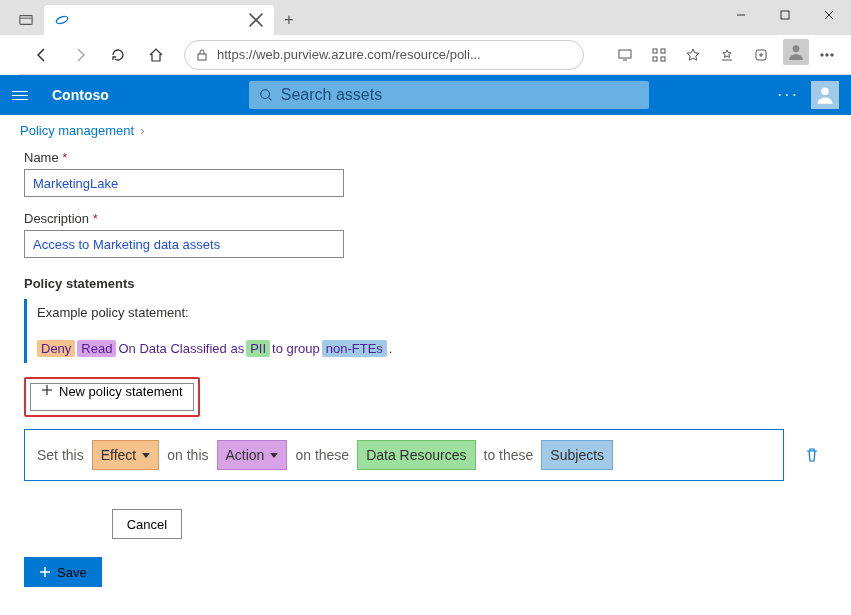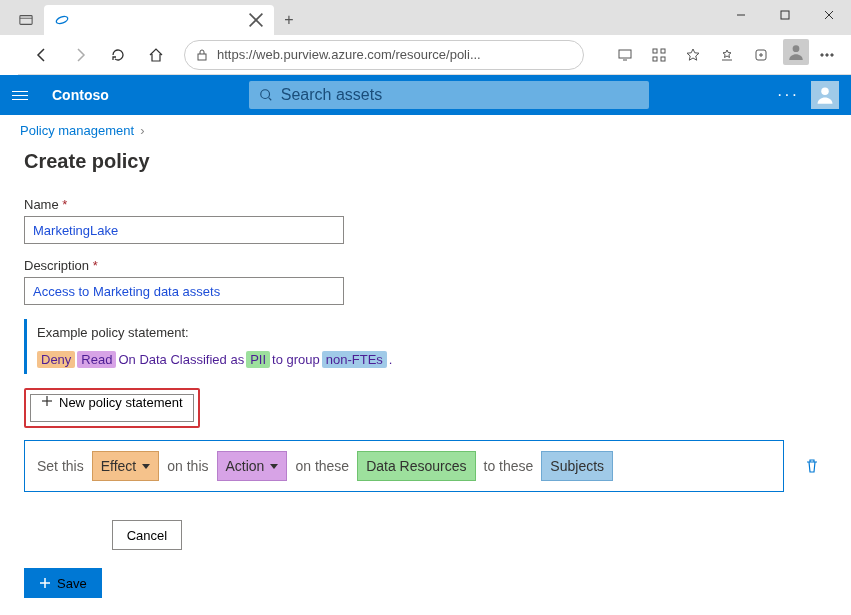--- a/index.html
+++ b/index.html
@@ -45,21 +45,21 @@
 .content{padding:4px 24px 16px;}
 h1{font-size:20px;font-weight:600;color:#323130;margin-bottom:24px;}
 .field{margin-bottom:14px;}
 .flabel{font-size:13px;color:#323130;margin-bottom:4px;}
 .req{color:#a4262c;}
 .finput{width:320px;height:28px;border:1px solid #8a8886;padding:0 8px;font-size:13px;color:#1d4ed8;}
 
 .section-label{font-size:13px;font-weight:600;color:#323130;margin-top:18px;margin-bottom:8px;}
 
 .example{border-left:3px solid #0078d4;padding:6px 10px;margin-bottom:14px;}
-.example .ex-title{font-size:13px;color:#323130;margin-bottom:11px;}
+.example .ex-title{font-size:13px;color:#323130;margin-bottom:20px;}
 .example .ex-body{font-size:13px;color:#4c1d95;display:flex;align-items:center;flex-wrap:wrap;gap:2px;}
 .chip{padding:1px 4px;border-radius:2px;font-size:13px;}
 .c-deny{background:#f5c28b;}
 .c-read{background:#d7a3e6;}
 .c-pii{background:#9de09d;}
 .c-nonfte{background:#a0cae8;}
 
 .newstmt-wrap{display:inline-block;border:2px solid #d13438;padding:4px;border-radius:2px;margin-bottom:12px;}
 .newstmt{height:28px;border:1px solid #8a8886;background:#fff;padding:0 10px;display:flex;align-items:flex-start;gap:6px;font-size:13px;cursor:pointer;}
 .newstmt svg{width:12px;height:12px;}
@@ -227,32 +227,32 @@
     </div>
   </div>
 </div>
 
 <div class="crumb">
   <span>Policy management</span>
   <span class="chev">›</span>
 </div>
 
 <div class="content">
-  <h1>Create policy</h1>
 
   <div class="field">
     <div class="flabel"><span>Name</span> <span class="req">*</span></div>
     <input class="finput" value="MarketingLake" style="">
   </div>
 
   <div class="field">
     <div class="flabel"><span>Description</span> <span class="req">*</span></div>
     <input class="finput" value="Access to Marketing data assets" style="">
   </div>
 
+  <div class="section-label">Policy statements</div>
 
   <div class="example">
     <div class="ex-title">Example policy statement:</div>
     <div class="ex-body">
       <span class="chip c-deny">Deny</span>
       <span class="chip c-read">Read</span>
       <span>On Data Classified as</span>
       <span class="chip c-pii">PII</span>
       <span>to group</span>
       <span class="chip c-nonfte">non-FTEs</span>

